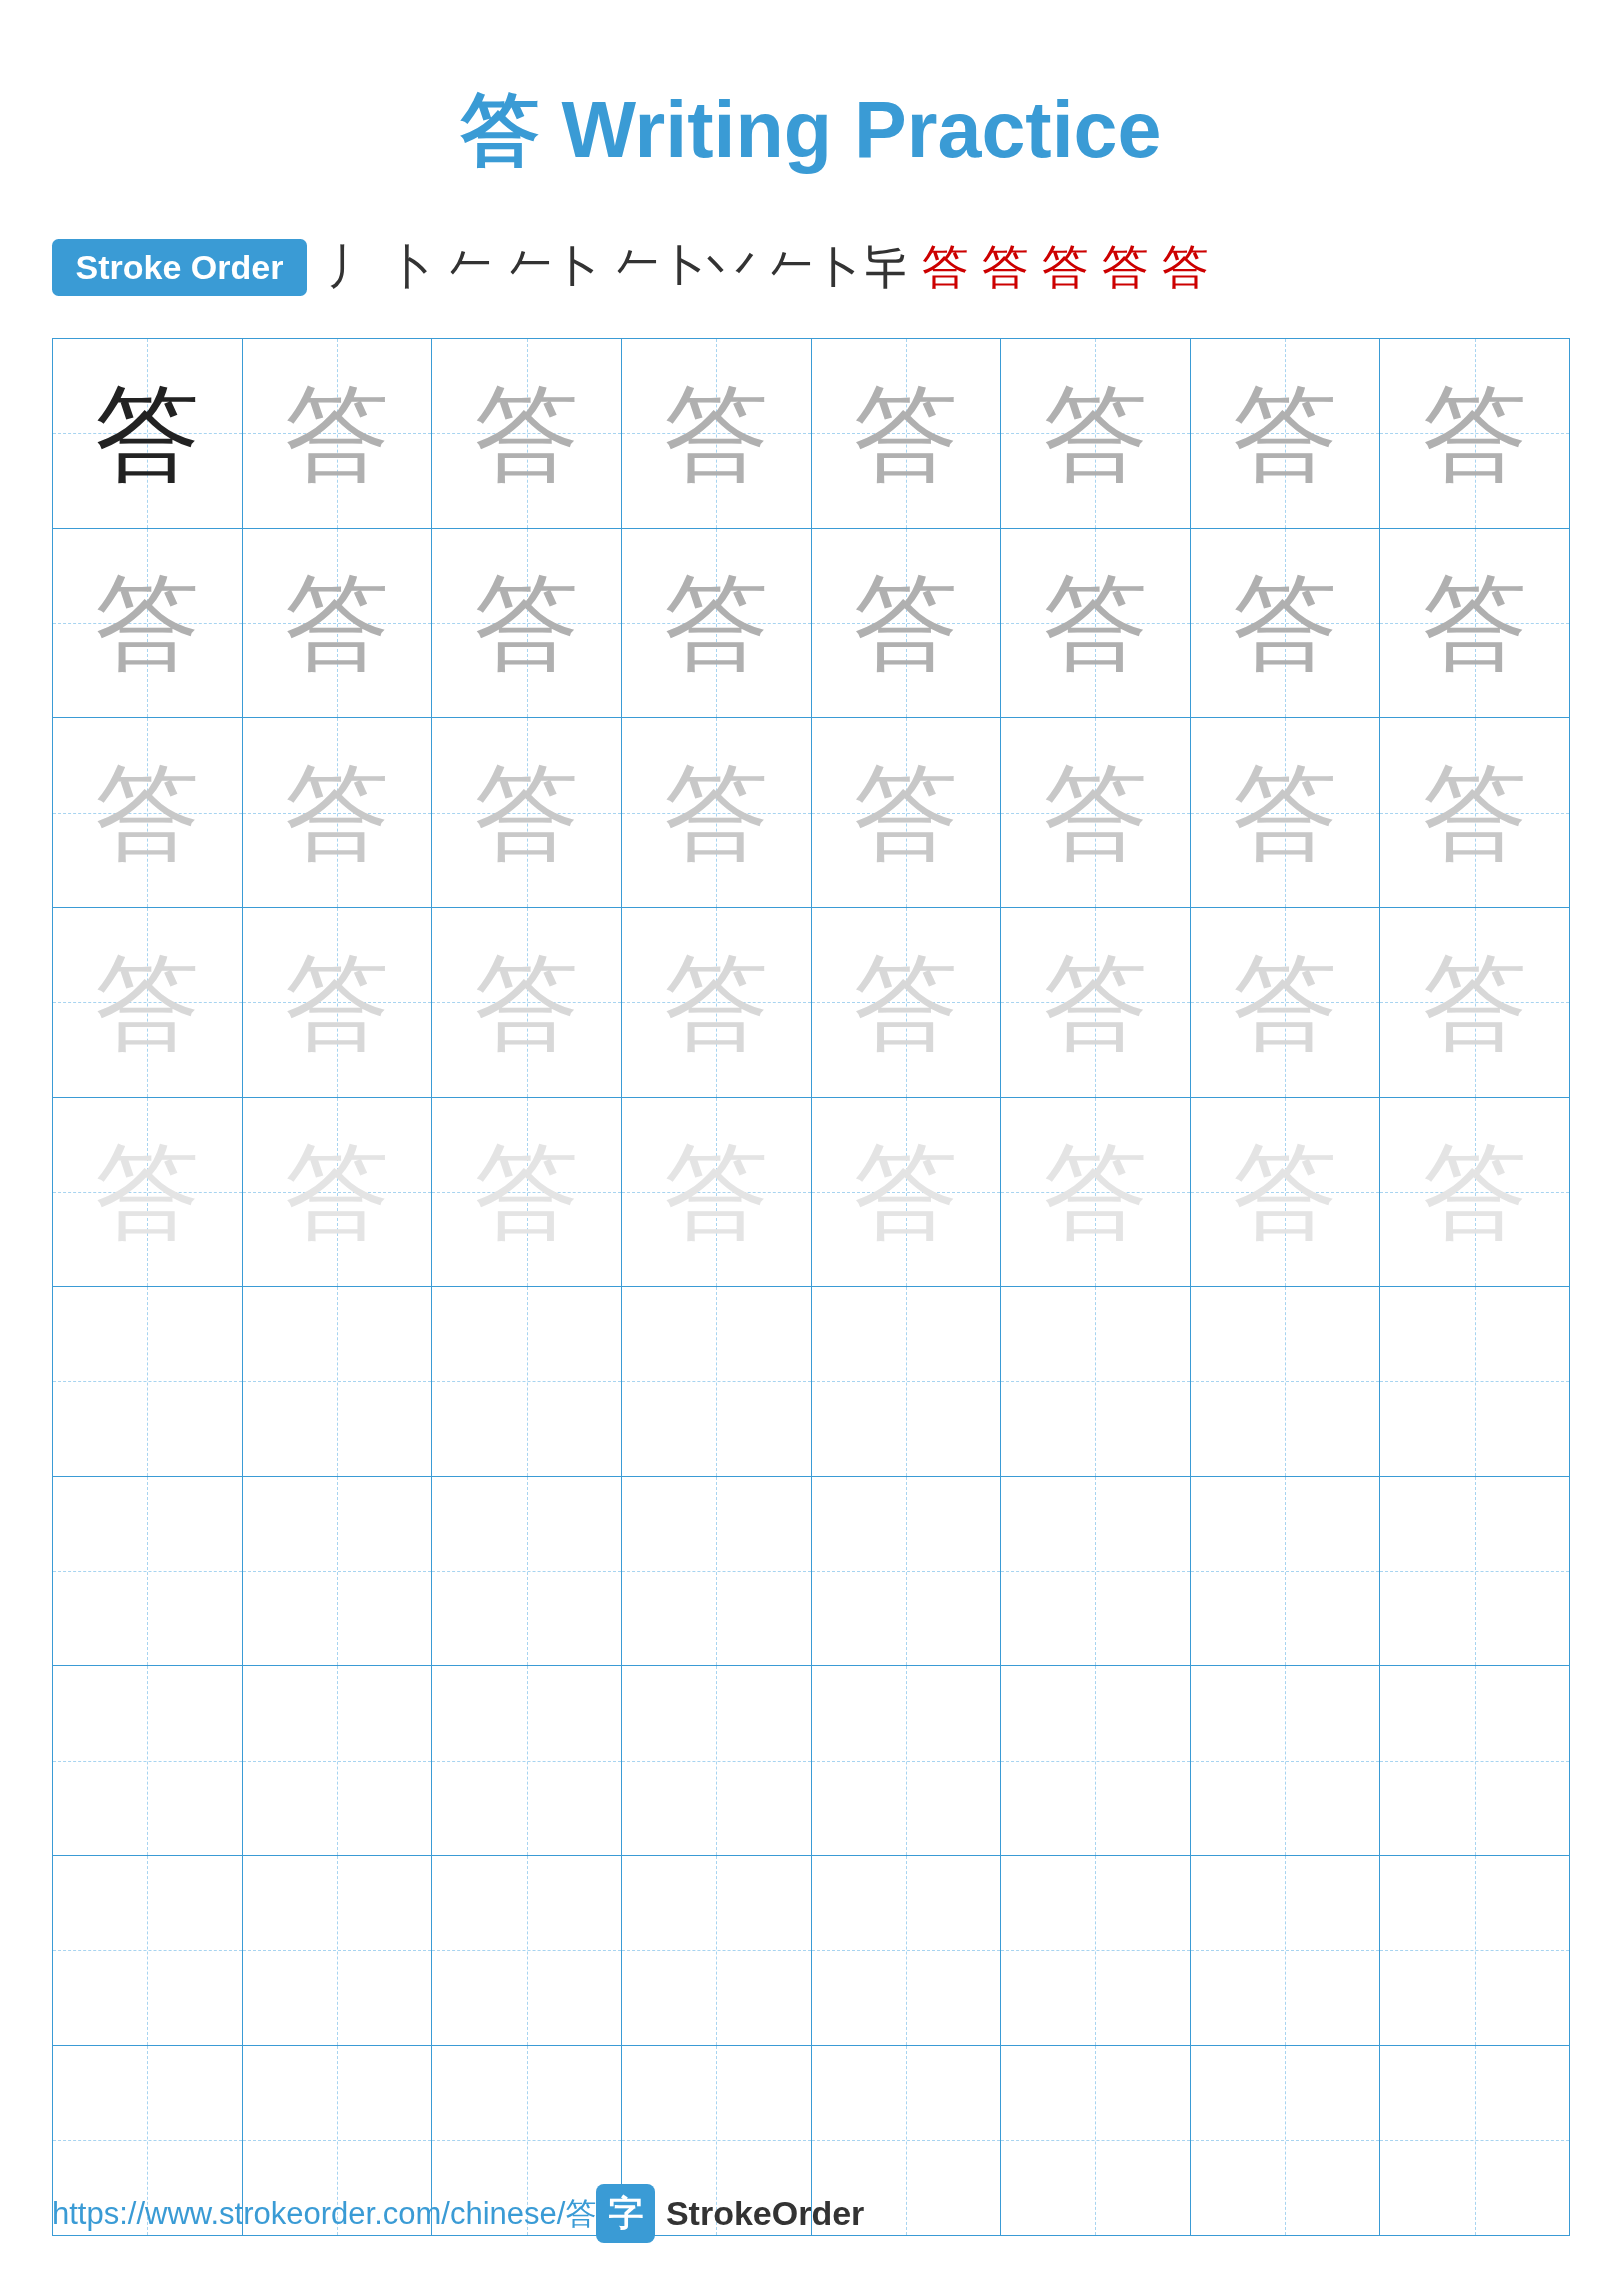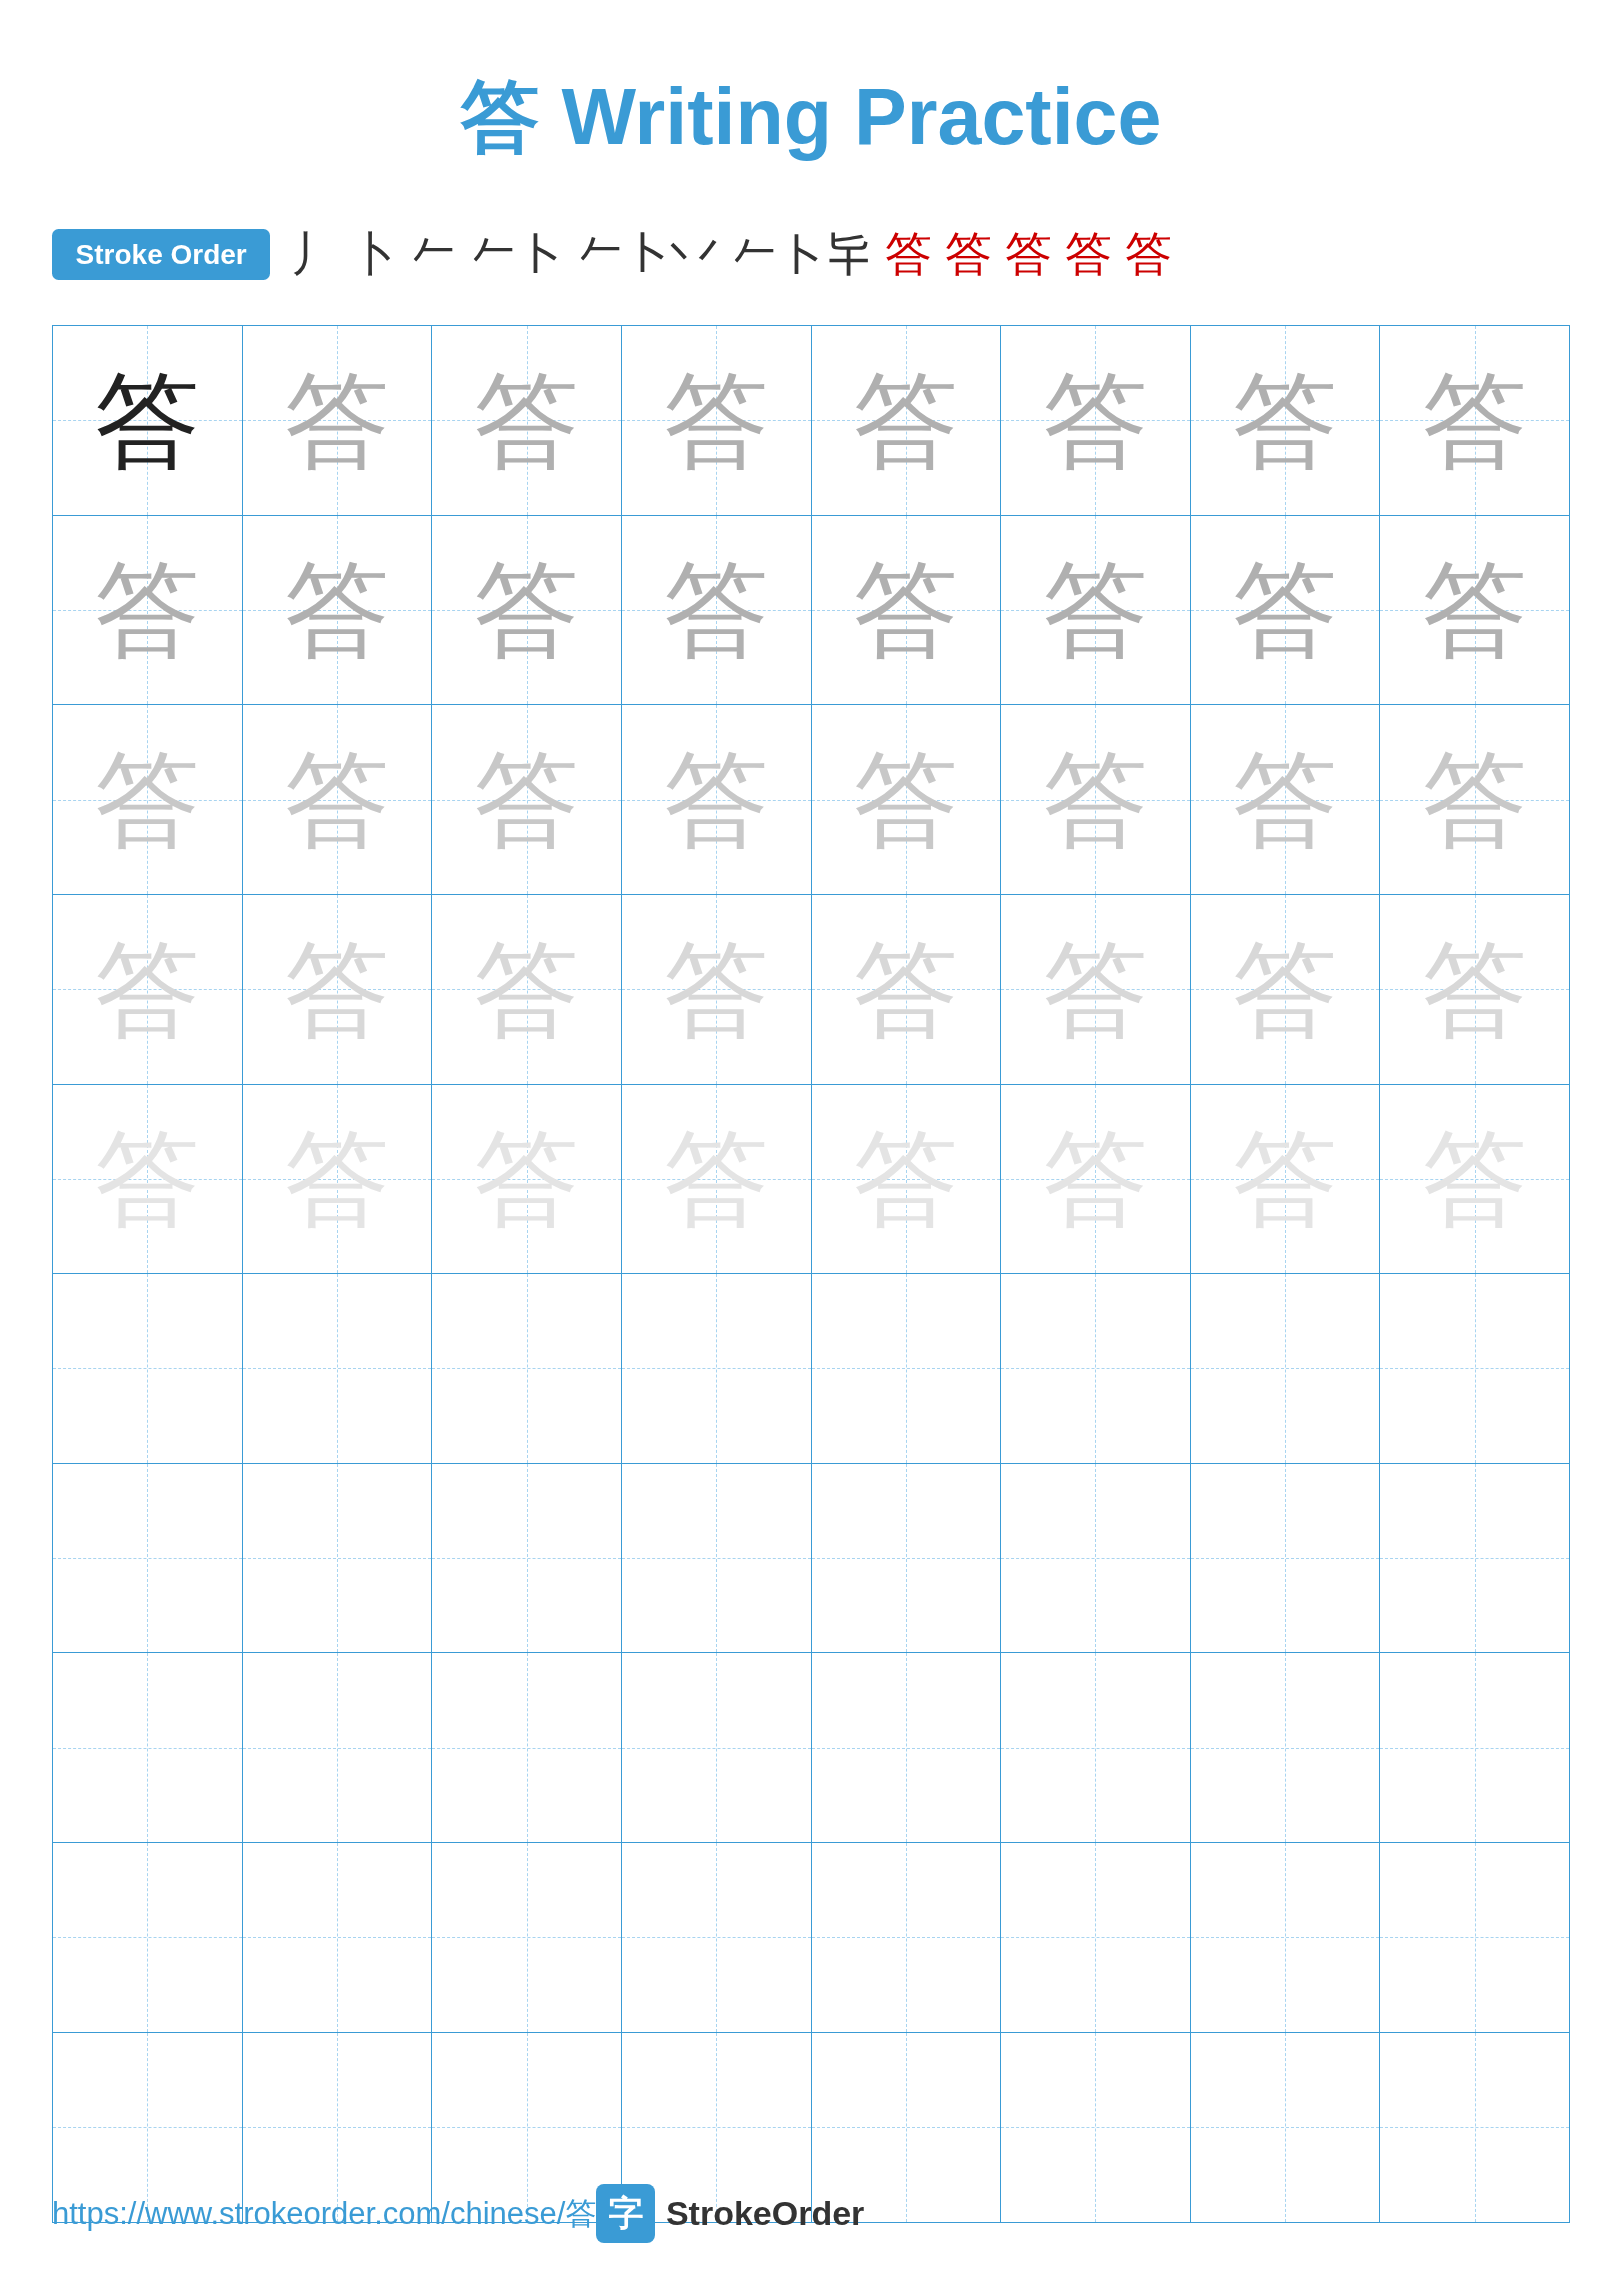--- a/index.html
+++ b/index.html
@@ -9,21 +9,21 @@
       font-family: Arial, sans-serif;
       width: 1622px;
       min-height: 2295px;
       position: relative;
     }
 
     .page {
       width: 1622px;
       min-height: 2295px;
       background: #fff;
-      padding: 39px 52px;
+      padding: 52px 52px;
       display: flex;
       flex-direction: column;
       align-items: center;
     }
 
     .title {
       font-size: 79px;
       font-weight: bold;
       color: #3a9bd5;
       margin-bottom: 52px;
@@ -35,21 +35,21 @@
       width: 100%;
       display: flex;
       align-items: center;
       margin-bottom: 39px;
       gap: 19.6px;
     }
 
     .stroke-order-badge {
       background: #3a9bd5;
       color: #fff;
-      font-size: 28px;
+      font-size: 34px;
       font-weight: bold;
       padding: 9.2px 23.6px;
       border-radius: 6.5px;
       white-space: nowrap;
     }
 
     .stroke-order-chars {
       display: flex;
       align-items: center;
       gap: 13px;

